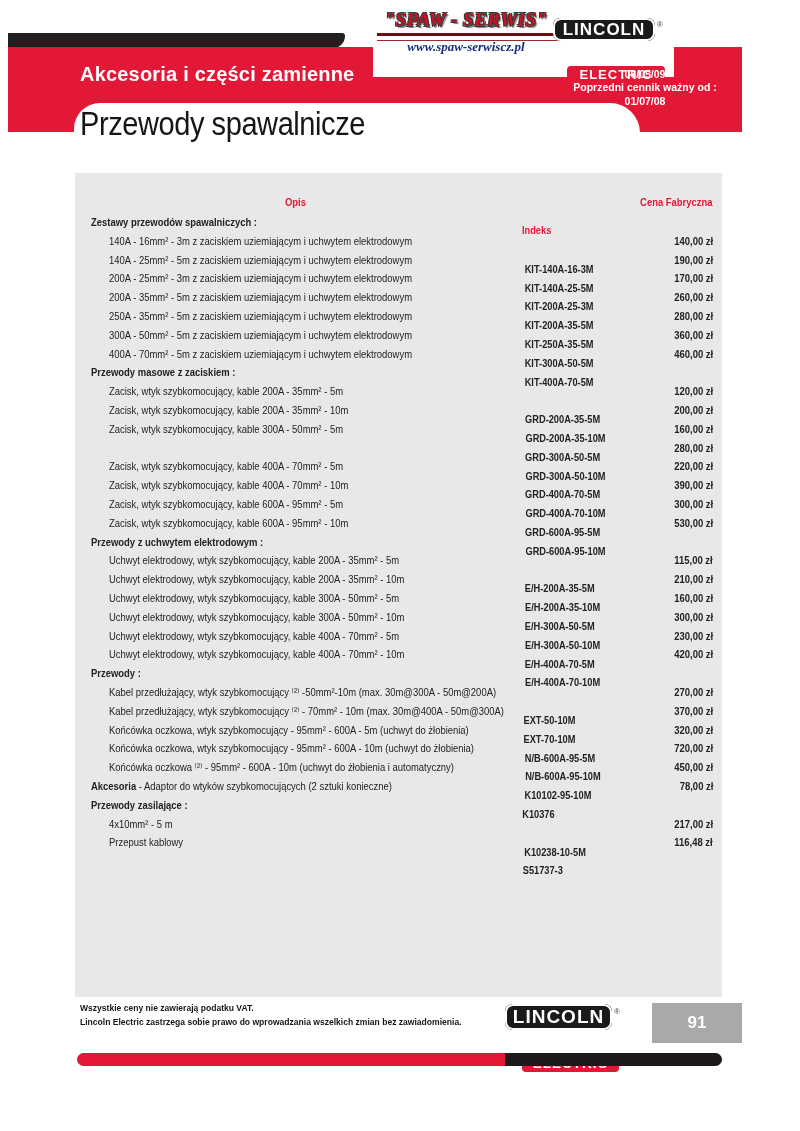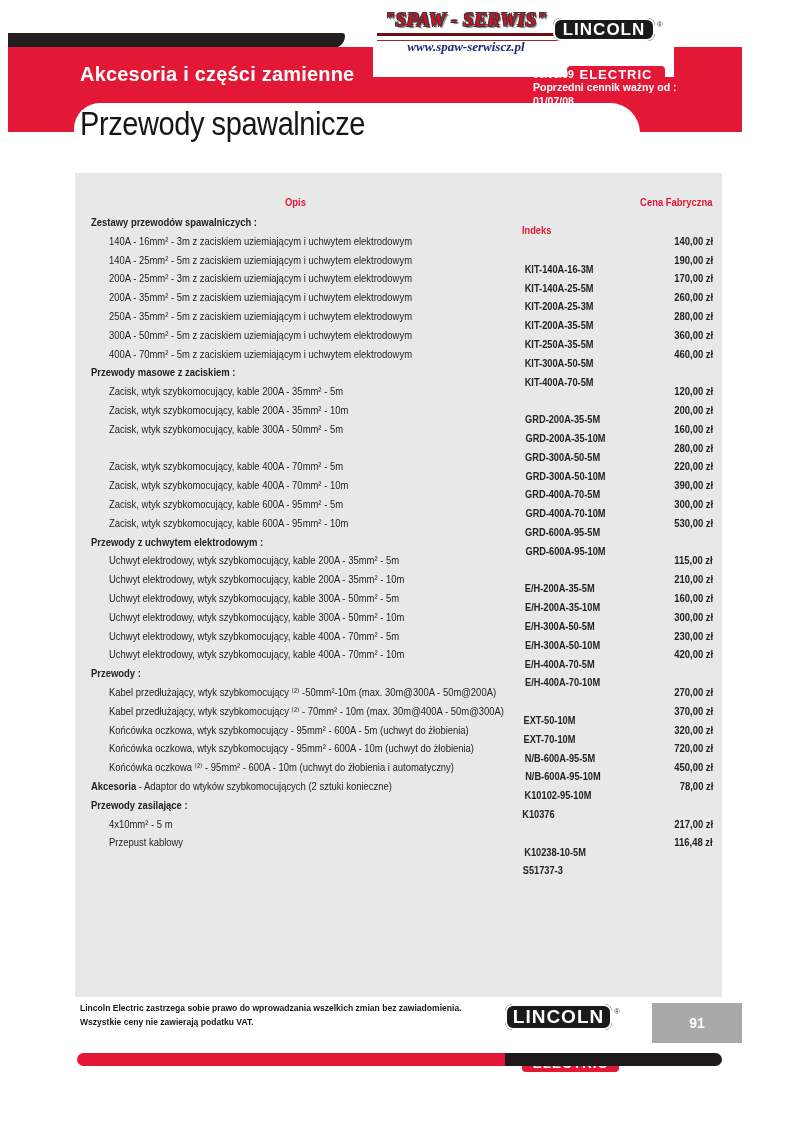--- a/index.html
+++ b/index.html
@@ -18,23 +18,23 @@
   }
   .white-notch {
     position:absolute; left:74px; top:103px; width:566px; height:70px;
     background:#fff; border-radius:26px 30px 0 0;
   }
   .banner-title {
     position:absolute; left:80px; top:63px; z-index:3;
     color:#fff; font-weight:bold; font-size:20px; letter-spacing:0.2px; white-space:nowrap;
   }
   .validity {
-    position:absolute; top:54px; right:57px; width:210px; z-index:3;
+    position:absolute; top:54px; right:50px; width:210px; z-index:3;
     color:#fff; font-weight:bold; font-size:10.5px; line-height:13.5px;
-    text-align:left; white-space:nowrap;
+    text-align:center; white-space:nowrap;
   }
   .logo-panel {
     position:absolute; left:373px; top:0; width:301px; height:77px;
     background:#fff; z-index:2;
   }
   .spaw-name {
     position:absolute; left:0; top:9px; width:186px; text-align:center;
     font-family:"Liberation Serif", "DejaVu Serif", serif; font-style:italic; font-weight:bold;
     font-size:19px; color:var(--spaw-red,#cf1126); letter-spacing:0.5px; white-space:nowrap;
     text-shadow:1px 1px 0 #3a3a3a, -1px 1px 0 #3a3a3a, 1px -1px 0 #3a3a3a, -1px -1px 0 #3a3a3a, 2px 2px 1px #777;
@@ -86,21 +86,21 @@
   .sq-c { display:inline-block; transform:scaleX(0.88); transform-origin:50% 50%; }
   .sq-r { display:inline-block; transform:scaleX(0.9);  transform-origin:100% 50%; }
   
   .foot-notes { position:absolute; left:80px; top:1001px; font-size:9.5px; font-weight:bold; line-height:14px; color:#161616; white-space:nowrap; }
   .lincoln-footer { position:absolute; left:505px; top:1001px; width:145px; height:46px; }
   .lincoln-footer .ln-black { left:0;  top:3px;  width:107px; height:26px; font-size:19px; line-height:26px; }
   .lincoln-footer .ln-red   { left:17px; top:26px; width:97px; height:17px; font-size:13.5px; line-height:17px; }
   .lincoln-footer .ln-reg   { left:109px; top:6px; }
   .page-box {
     position:absolute; left:652px; top:1003px; width:90px; height:40px;
-    background:var(--page-badge-gray,#a9a9a9); color:#fff; font-weight:bold; font-size:14px;
+    background:var(--page-badge-gray,#a9a9a9); color:#fff; font-weight:bold; font-size:17px;
     display:flex; align-items:center; justify-content:center;
   }
   .bar-red   { position:absolute; left:77px;  top:1053px; width:428px; height:13px; background:var(--brand-red,#e31837); border-radius:7px 0 0 7px; }
   .bar-black { position:absolute; left:505px; top:1053px; width:217px; height:13px; background:#1e1a1b; border-radius:0 7px 7px 0; }
 </style>
 </head>
 <body>
 
 <div class="page">
 
@@ -293,22 +293,22 @@
         </div>
         <div class="row item-row">
           <div class="c-desc"><span class="sq">Przepust kablowy</span></div>
           <div class="c-idx"><span class="sq-c">S51737-3</span></div>
           <div class="c-price"><span class="sq-r">116,48 zł</span></div>
         </div>
       </div>
   </div>
 
   <div class="foot-notes">
+    <div><span class="sq">Wszystkie ceny nie zawierają podatku VAT.</span></div>
     <div><span class="sq">Lincoln Electric zastrzega sobie prawo do wprowadzania wszelkich zmian bez zawiadomienia.</span></div>
-    <div><span class="sq">Wszystkie ceny nie zawierają podatku VAT.</span></div>
   </div>
 
   <div class="lincoln-footer">
     <div class="ln-black">LINCOLN</div>
     <div class="ln-red">ELECTRIC</div>
     <div class="ln-reg">®</div>
   </div>
 
   <div class="page-box">
     <span>91</span>

